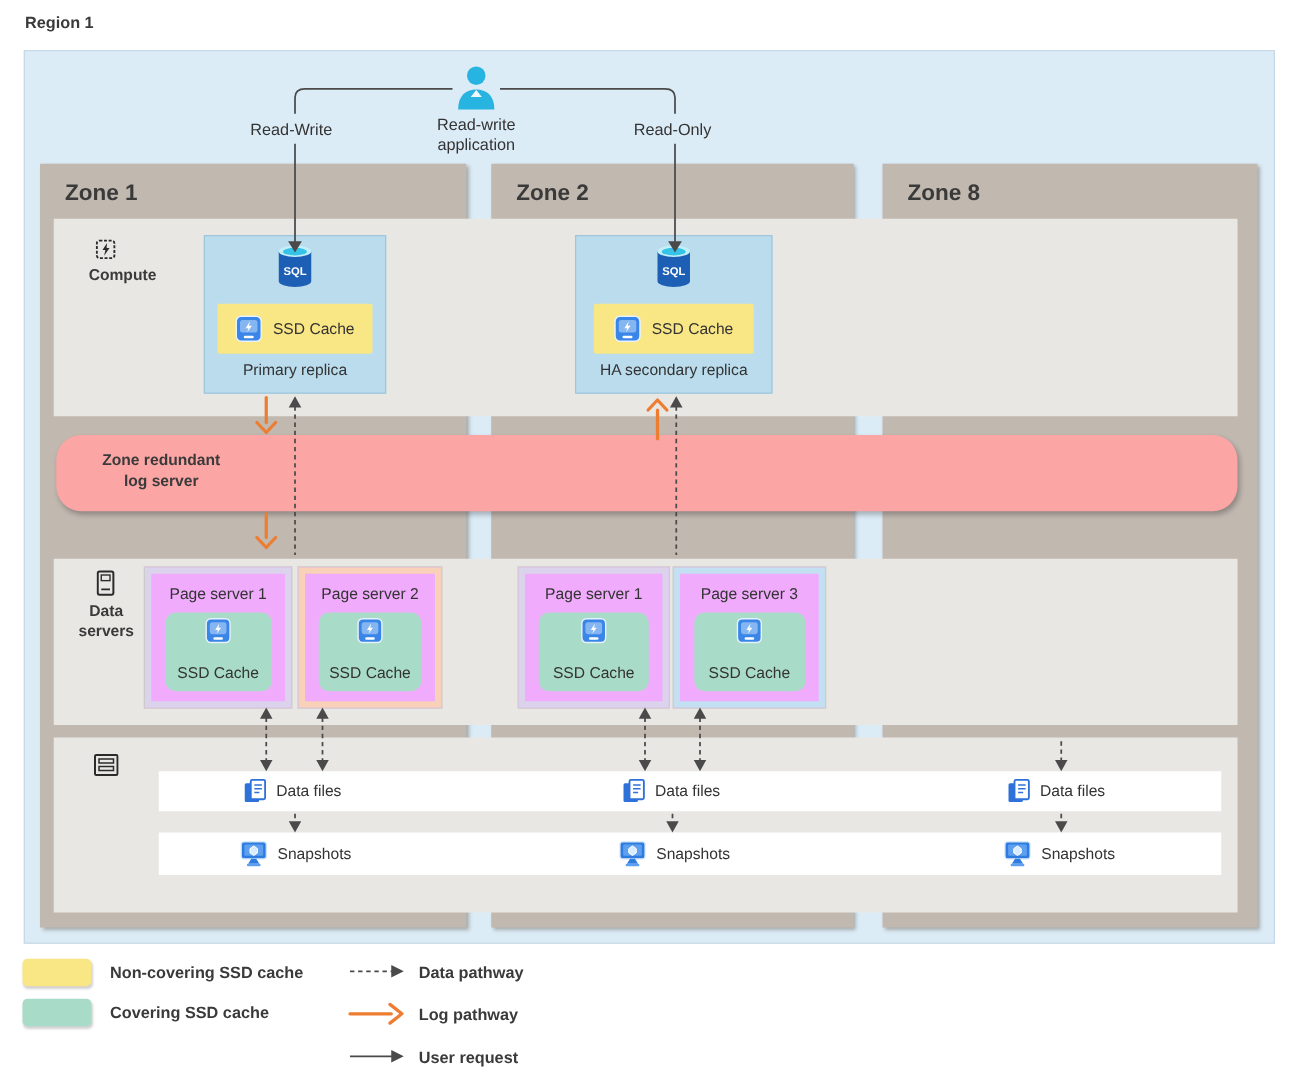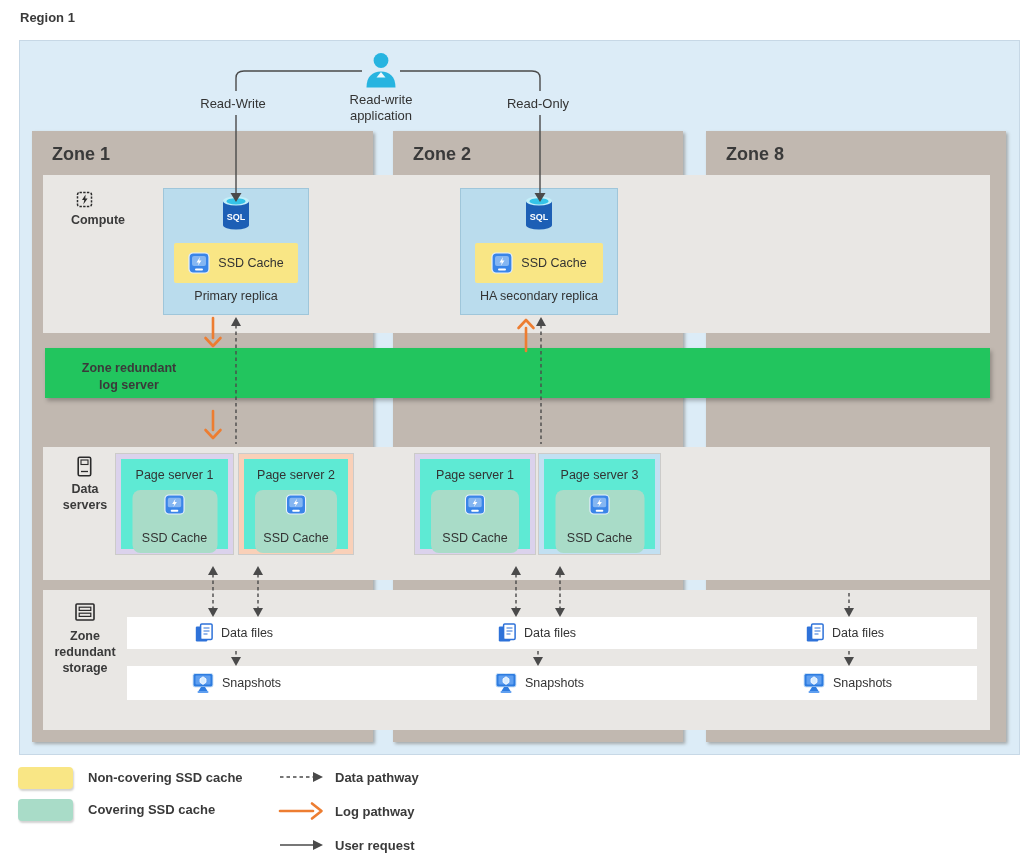--- a/index.html
+++ b/index.html
@@ -9,33 +9,33 @@
   .bold{font-weight:bold;color:#3a3a3a;}
   .region-label{left:20px;top:10px;font-size:13px;}
   .region{left:19px;top:40px;width:999px;height:713px;background:#dcecf7;border:1px solid #c7d8e6;}
   .zone{top:131px;height:611px;background:#c1b8b0;box-shadow:2px 2px 3px rgba(100,90,80,.45);}
   .zone1{left:32px;width:341px;} .zone2{left:393px;width:290px;} .zone3{left:706px;width:300px;}
   .zone-title{left:20px;top:13px;font-size:18px;}
   .row{left:43px;width:947px;background:#e9e7e4;}
   .row-compute{top:175px;height:158px;}
   .row-page{top:447px;height:133px;}
   .row-storage{top:590px;height:140px;}
-  .log-band{left:45px;top:348px;width:945px;height:50px;background:#22c55e;border-radius:0;
+  .log-band{left:45px;top:348px;width:945px;height:61px;background:#fca5a5;border-radius:20px;
     box-shadow:2px 3px 4px rgba(0,0,0,.25);}
   .log-text{left:14px;top:12px;width:140px;text-align:center;font-size:12.5px;line-height:17px;}
   .side-label{text-align:center;font-size:12.5px;line-height:16px;}
   .replica-box{top:188px;height:127px;background:#badced;border:1px solid #9fc6da;box-sizing:border-box;}
   .replica-primary{left:163px;width:146px;}
   .replica-ha{left:460px;width:158px;}
   .sqlicon{top:6px;left:50%;transform:translateX(-50%);}
   .cache-yellow{top:54px;left:50%;transform:translateX(-50%);height:40px;background:#f9e685;border-radius:2px;
     display:flex;align-items:center;justify-content:center;gap:8px;font-size:12.5px;}
   .cy-primary{width:124px;} .cy-ha{width:128px;}
   .replica-title{left:0;right:0;top:100px;text-align:center;font-size:12.5px;}
-  .ps-box{top:454px;height:100px;background:#5eead4;border-style:solid;border-width:5px;box-sizing:border-box;
+  .ps-box{top:454px;height:112px;background:#f0abfc;border-style:solid;border-width:5px;box-sizing:border-box;
     box-shadow:0 0 0 1px rgba(120,120,120,.25);}
   .ps-a{left:116px;width:117px;border-color:#dbd2ec;}
   .ps-b{left:239px;width:114px;border-color:#f9d0b8;}
   .ps-c{left:415px;width:120px;border-color:#dbd2ec;}
   .ps-d{left:539px;width:121px;border-color:#c2e0f2;}
   .ps-title{left:0;right:0;top:9px;text-align:center;font-size:12.5px;}
   .ps-green{left:50%;transform:translateX(-50%);top:31px;width:calc(100% - 22px);height:63px;
     background:#a9dcc8;border-radius:8px;}
   .ps-green .ssd{left:50%;transform:translateX(-50%);top:4px;}
   .ps-green .lbl{left:0;right:0;top:41px;text-align:center;font-size:12.5px;}
@@ -180,25 +180,20 @@
       </svg>
       <div class="abs lbl">SSD Cache</div>
     </div>
   </div>
 
   <svg class="abs" style="left:75px;top:603px;" width="20" height="18" viewBox="0 0 20 18">
     <rect x="1" y="1" width="18" height="16" rx="1" fill="none" stroke="#2b2b2b" stroke-width="1.6"></rect>
     <rect x="4.2" y="4.2" width="11.6" height="3.2" fill="none" stroke="#2b2b2b" stroke-width="1.2"></rect>
     <rect x="4.2" y="10.2" width="11.6" height="3.2" fill="none" stroke="#2b2b2b" stroke-width="1.2"></rect>
   </svg>
-  <div class="abs side-label bold" style="left:46px;top:628px;width:78px;">
-    <div>Zone</div>
-    <div>redundant</div>
-    <div>storage</div>
-  </div>
 
   <div class="abs bar bar-data">
     <div class="abs bar-item" style="left:68px;">
       <svg width="18" height="20" viewBox="0 0 18 20">
         <rect x="0.8" y="3.5" width="11.5" height="15" rx="1.2" fill="#2e72d9"></rect>
         <rect x="5.6" y="0.9" width="11.5" height="15.5" rx="1.2" fill="#fff" stroke="#2e72d9" stroke-width="1.5"></rect>
         <path d="M8.5,5 h6 M8.5,8 h6 M8.5,11 h4" stroke="#2e72d9" stroke-width="1.2" fill="none"></path>
       </svg>
       <span>Data files</span>
     </div>

